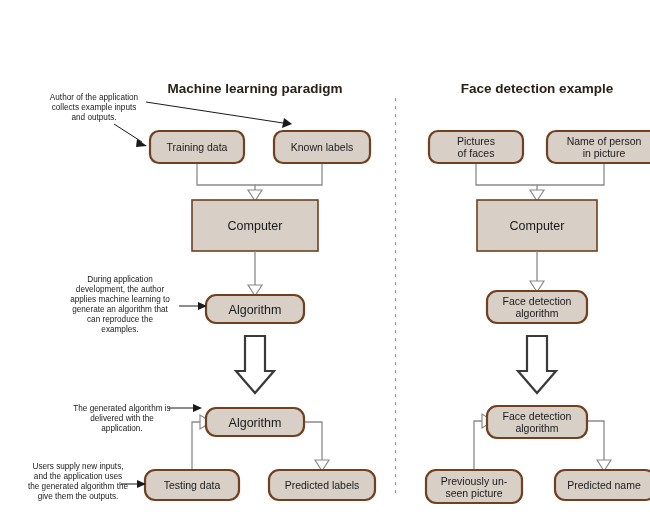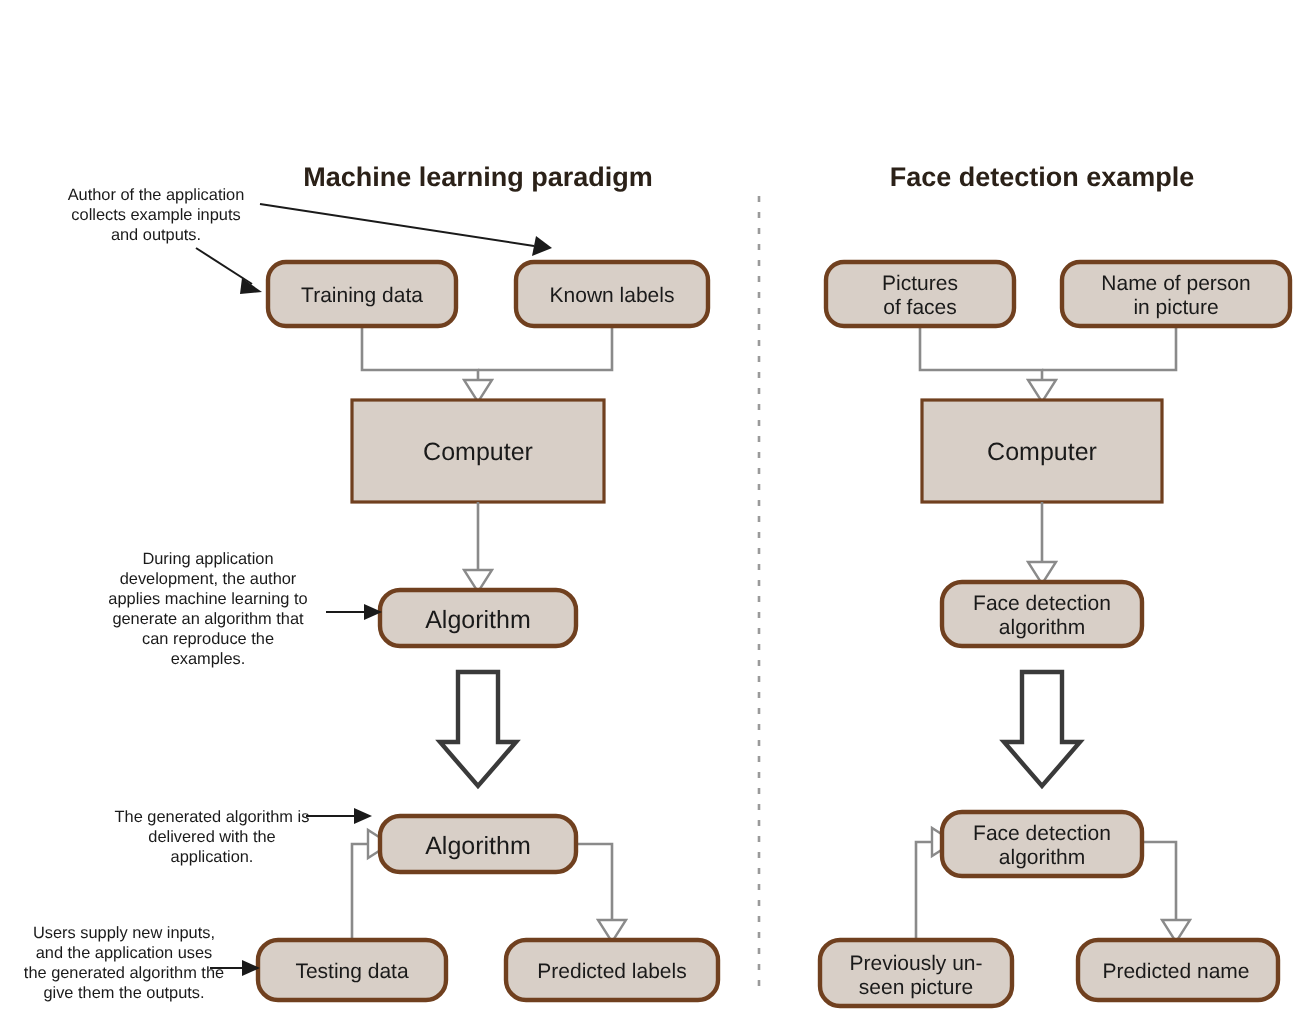--- a/index.html
+++ b/index.html
@@ -11,21 +11,21 @@
   body {
     width: 650px;
     height: 517px;
     position: relative;
     overflow: hidden;
     font-family: "Liberation Sans", sans-serif;
     color: #1a1a1a;
   }
   #stage {
     position: absolute;
-    left: 0; top: 0;
+    left: 16px; top: 0;
     width: 519px;
     height: 517px;
   }
   svg#diagram {
     position: absolute;
     left: 0; top: 0;
     width: 650px;
     height: 517px;
     display: block;
   }

